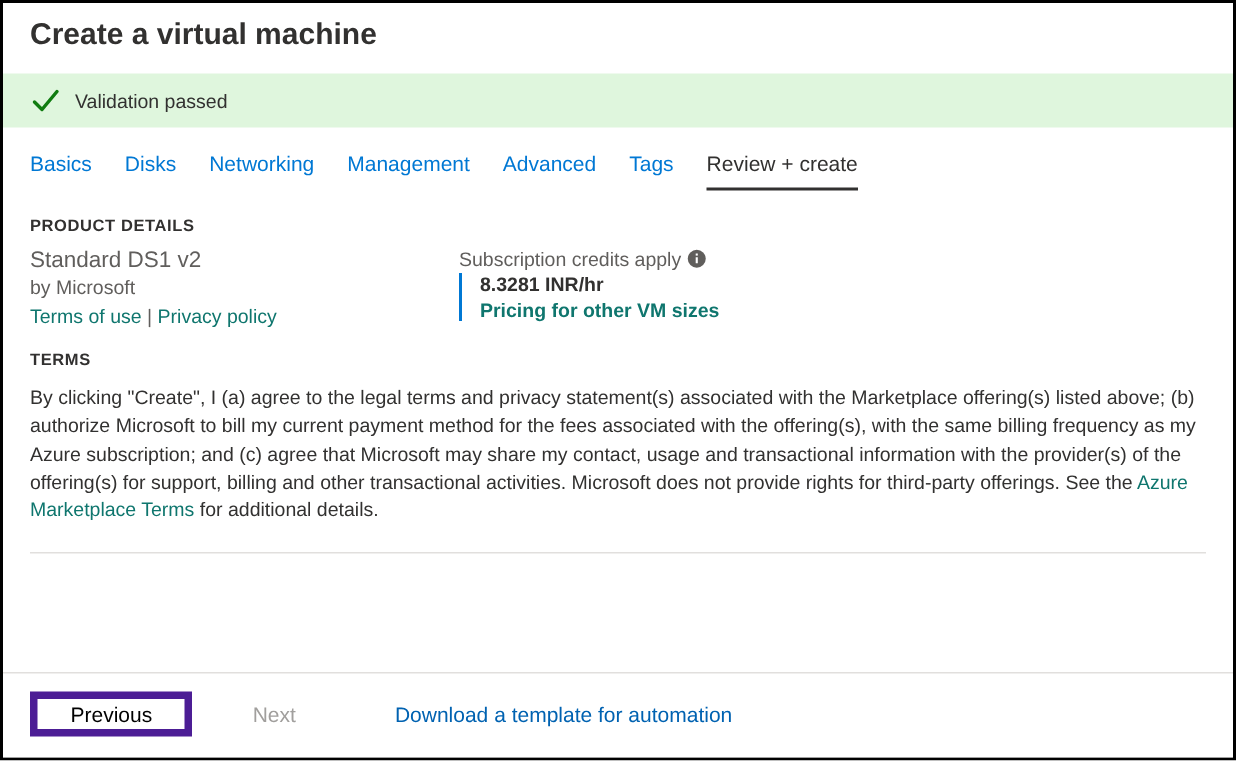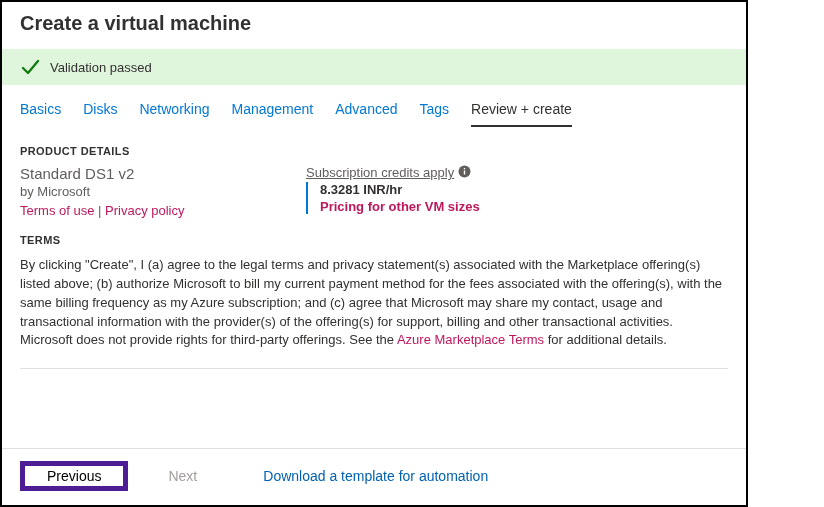--- a/index.html
+++ b/index.html
@@ -1,17 +1,17 @@
 <!DOCTYPE html>
 <html><head>
 <meta charset="utf-8">
 <style>
   * { box-sizing: border-box; margin: 0; padding: 0; }
   html, body { width: 824px; height: 507px; font-family: "Segoe UI", Arial, sans-serif; color: #323130; background:#fff; }
-  .frame { width: 748px; height: 507px; border: 2px solid #000; position: relative; overflow: hidden; }
+  .frame { width: 824px; height: 507px; border: 2px solid #000; position: relative; overflow: hidden; }
   .title { font-size: 20px; font-weight: 600; padding: 10px 18px 14px 18px; }
   .validation-bar {
     background: #dff6dd;
     display: flex;
     align-items: center;
     padding: 8px 18px;
     font-size: 13px;
     color: #323130;
   }
   .check-icon { margin-right: 10px; display:inline-flex; }
@@ -34,24 +34,24 @@
   }
   .product-row {
     display: flex;
     padding: 0 18px 16px 18px;
     gap: 46px;
   }
   .prod-left { min-width: 240px; }
   .prod-name { font-size: 15px; color: #605e5c; }
   .prod-by  { font-size: 13px; color: #605e5c; margin-top: 2px; }
   .links { font-size: 13px; margin-top: 4px; }
-  a.link { color: #be185d; text-decoration: none; cursor: pointer; }
+  a.link { color: #0f766e; text-decoration: none; cursor: pointer; }
   .sep { color: #605e5c; }
   .prod-right { }
-  .credits-line { font-size: 13px; color: #605e5c; display:flex; align-items:flex-start; gap:4px;text-decoration:underline; }
+  .credits-line { font-size: 13px; color: #605e5c; display:flex; align-items:center; gap:4px; }
   .info-dot {
     display:inline-flex; width:13px; height:13px;
   }
   .price-block { border-left: 2px solid #0078d4; padding-left: 12px; margin-top:2px; }
   .price { font-size: 13px; font-weight: 600; }
   .price-link { font-size: 13px; margin-top: 2px; font-weight: bold; }
   .terms-text {
     font-size: 13px;
     line-height: 1.45;
     padding: 2px 20px 0 18px;

